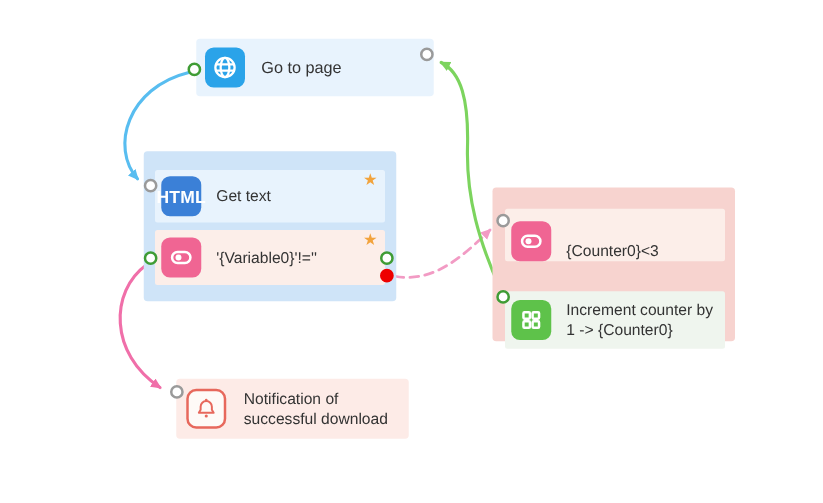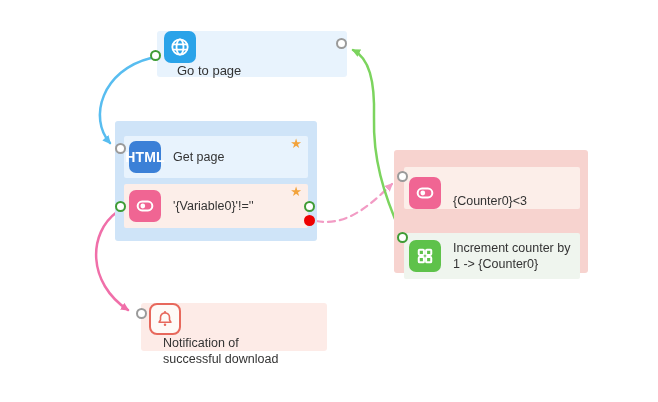--- a/index.html
+++ b/index.html
@@ -18,21 +18,21 @@
   .edge{fill:none;stroke-width:2.5px;stroke-linecap:round;}
   .edge-blue{stroke:var(--edge-blue);}
   .edge-green{stroke:var(--edge-green);}
   .edge-pink{stroke:var(--edge-pink);}
   .edge-pink-dash{stroke:var(--edge-pink-dash);stroke-width:2.2px;stroke-dasharray:7 5;}
   .mk-blue{fill:var(--edge-blue);}
   .mk-green{fill:var(--edge-green);}
   .mk-pink{fill:var(--edge-pink);}
   .mk-pink-dash{fill:var(--edge-pink-dash);}
 
-  .node{position:absolute;z-index:2;border-radius:3px;display:flex;box-sizing:border-box;flex-direction:column;}
+  .node{position:absolute;z-index:2;border-radius:3px;display:flex;align-items:center;box-sizing:border-box;}
   .node-label{color:var(--text);font-size:12.5px;line-height:1.3;}
 
   #go-to-page{left:157px;top:31px;width:190px;height:46px;background:var(--node-blue-bg);padding-left:7px;}
   #go-to-page .node-label{margin-left:13px;font-size:13px;}
 
   .group{position:absolute;z-index:2;border-radius:3px;}
   #main-group{left:115px;top:121px;width:202px;height:120px;background:var(--group-blue-bg);}
   #loop-group{left:394px;top:150px;width:194px;height:123px;background:var(--group-pink-bg);}
   .row{position:absolute;border-radius:2px;display:flex;align-items:center;box-sizing:border-box;padding-left:5px;}
   #row-get-text{left:9px;top:15px;width:184px;height:42px;background:var(--node-blue-bg);}
@@ -93,21 +93,21 @@
       </svg>
     </div>
     <span class="node-label">Go to page</span>
   </div>
 
   <div class="group" id="main-group">
     <div class="row" id="row-get-text">
       <div class="blockicon icon-html">
         <span>HTML</span>
       </div>
-      <span class="node-label">Get page</span>
+      <span class="node-label">Get text</span>
       <span class="star">★</span>
     </div>
     <div class="row" id="row-condition">
       <div class="blockicon icon-toggle">
         <svg width="22" height="22" viewBox="0 0 24 24">
           <rect x="4" y="7.2" width="16" height="9.6" rx="4.8" fill="none" stroke="#ffffff" stroke-width="2.2"></rect>
           <circle cx="9.6" cy="12" r="2.6" fill="#ffffff"></circle>
         </svg>
       </div>
       <span class="node-label">'{Variable0}'!=''</span>

